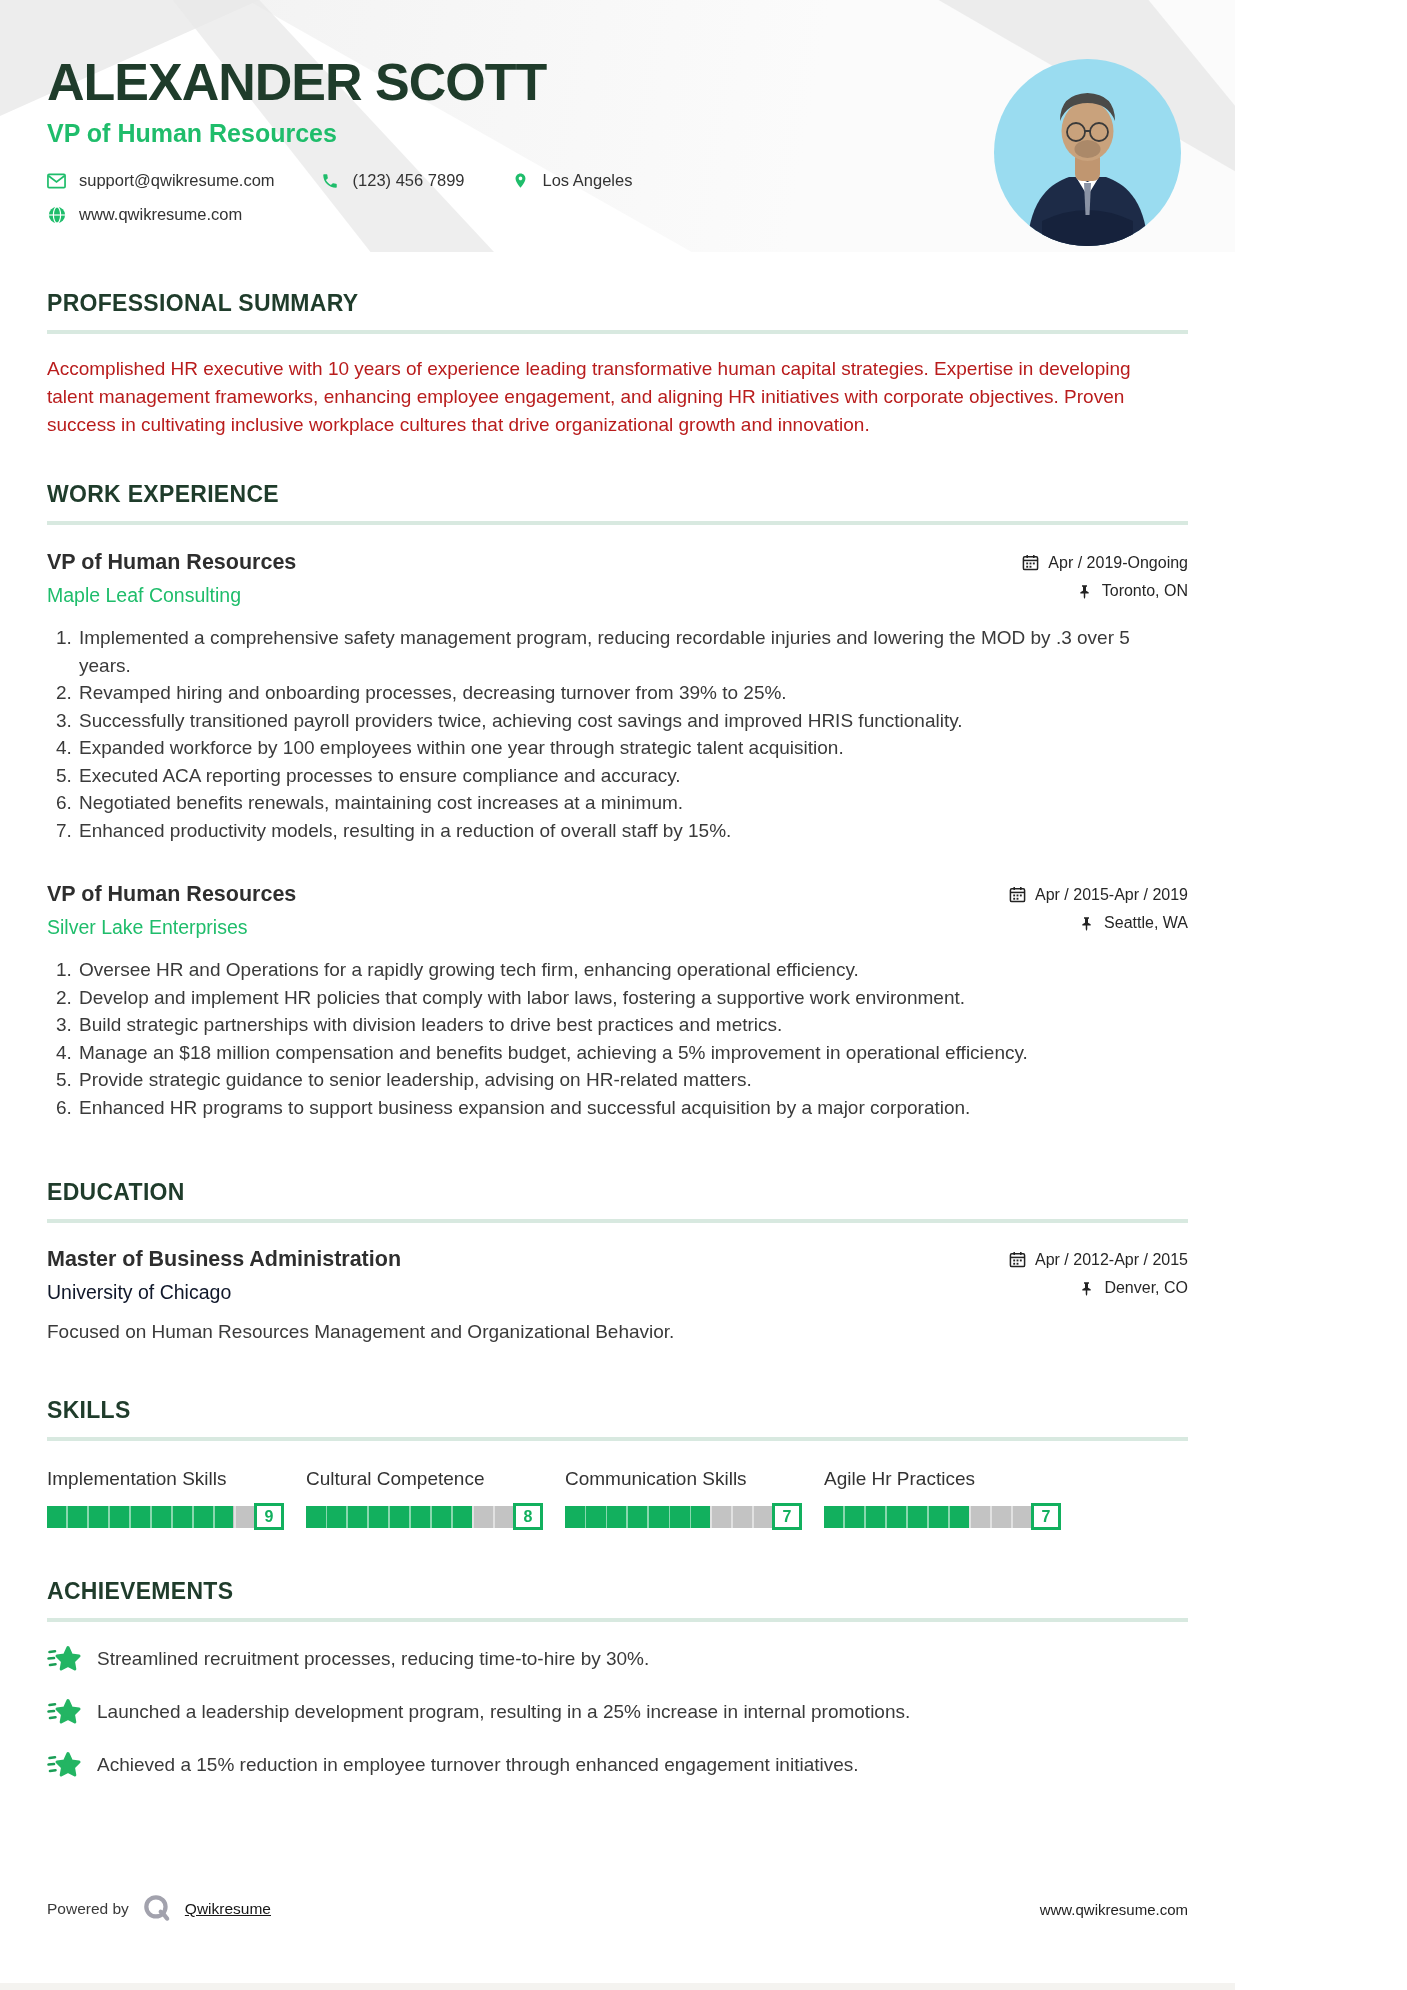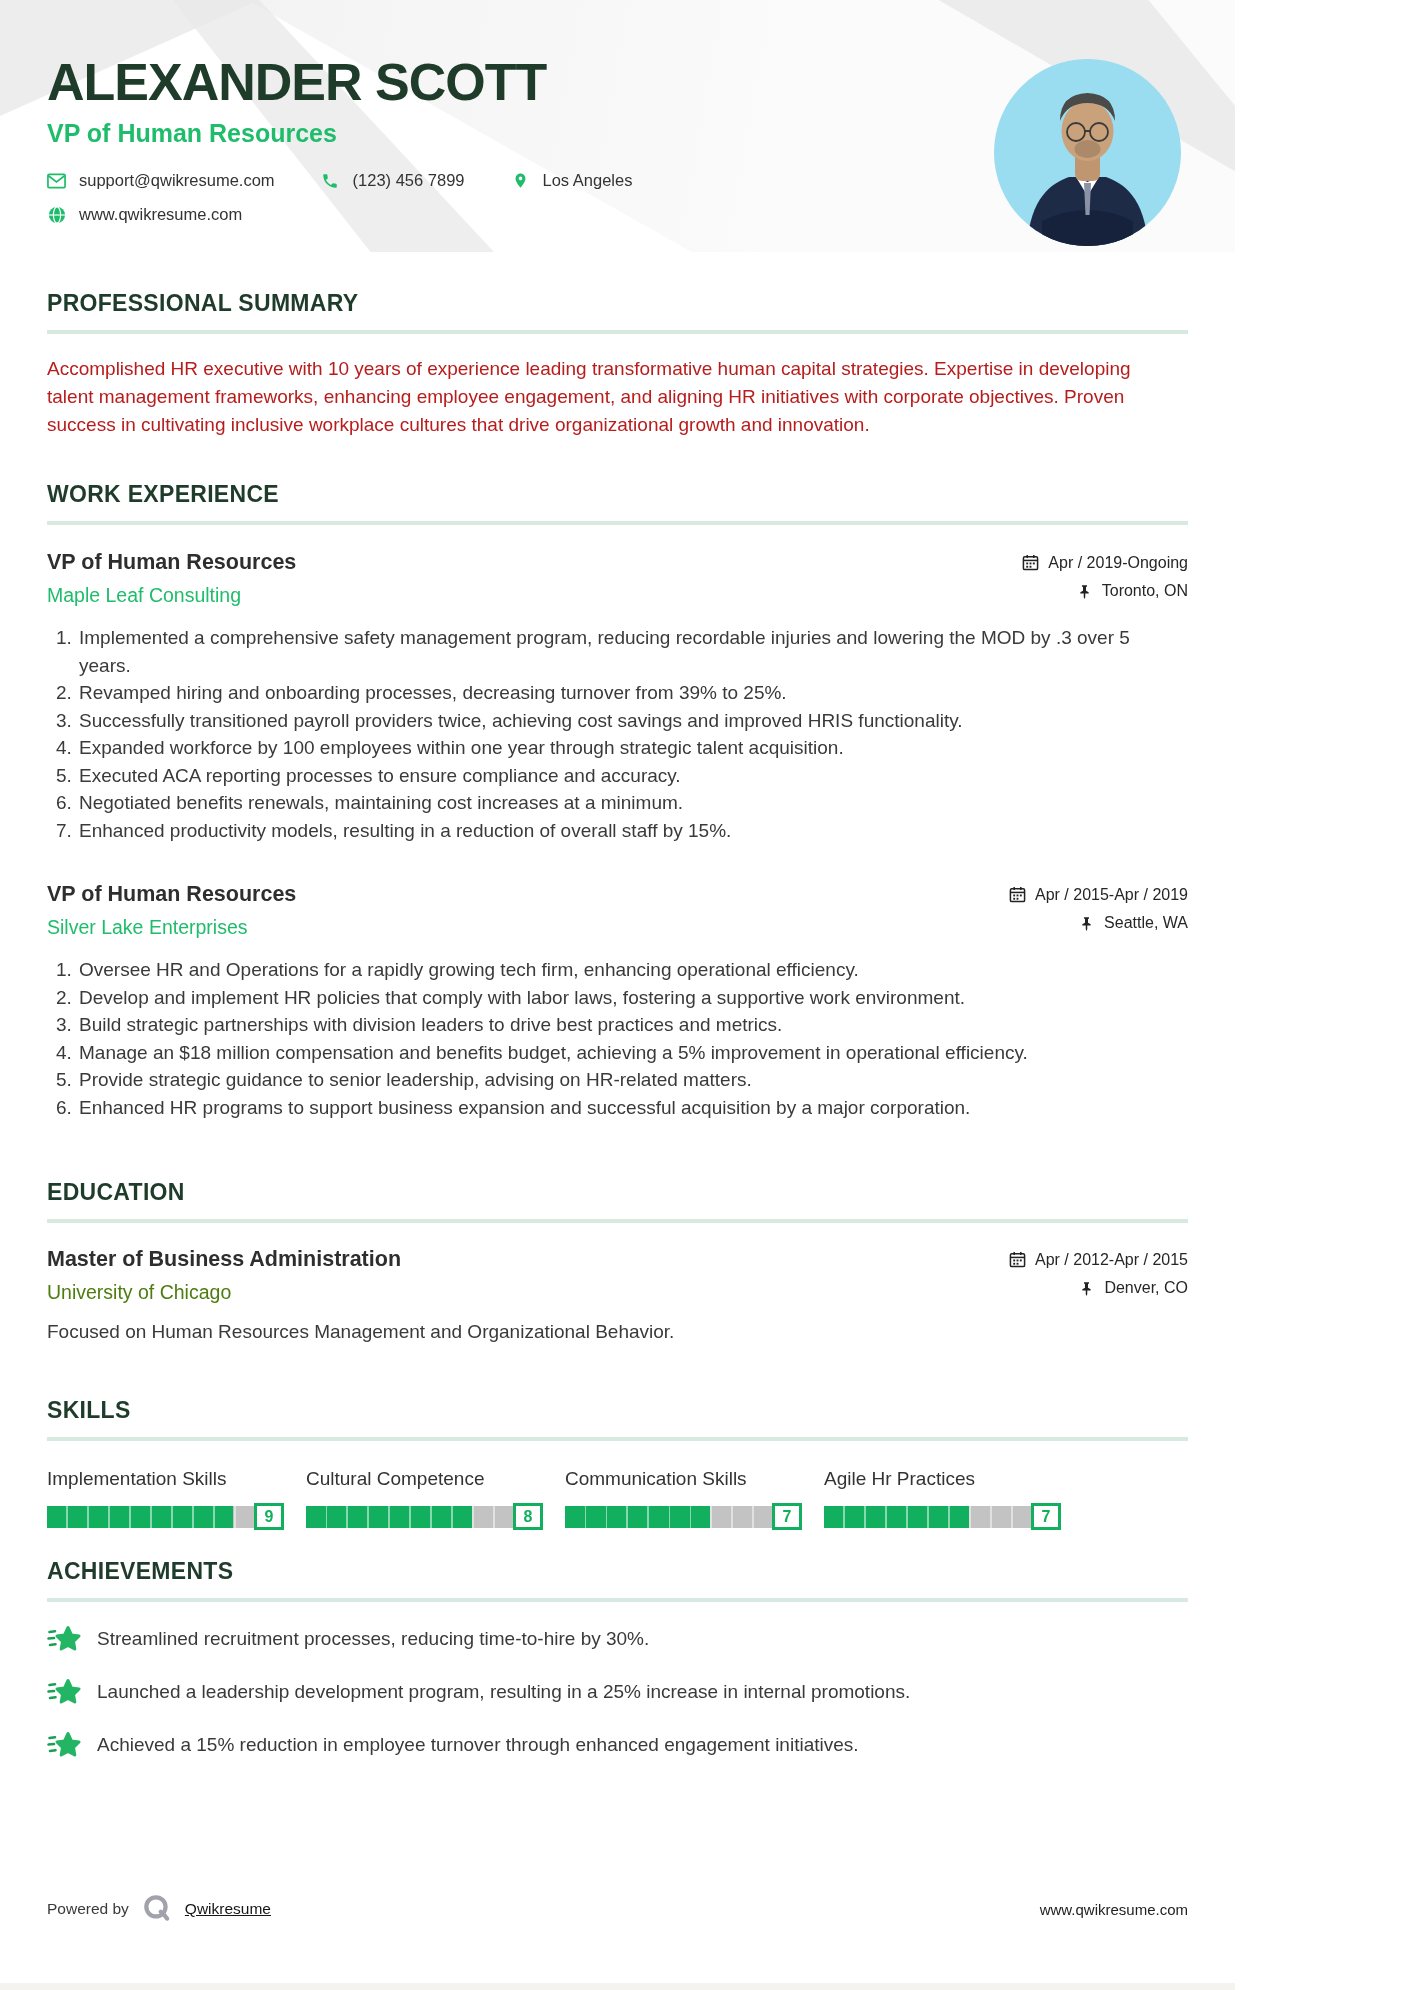--- a/index.html
+++ b/index.html
@@ -44,41 +44,41 @@
   .job-title { font-size:21.5px; font-weight:700; color:#2e2e2e; }
   .company { font-size:19.5px; font-weight:500; color:#1fbd6b; margin-top:9px; }
   .meta { display:flex; align-items:center; column-gap:9px; font-size:16px; color:#262626; }
   .micon { display:inline-flex; width:17px; height:17px; align-items:center; justify-content:center; }
   .company-row { margin-top:0; }
   .bullets { margin:17px 0 0 0; padding:0 0 0 30px; width:1100px; font-size:19px; line-height:27.5px; color:#3a3a3a; }
   .bullets li { padding-left:2px; }
 
   .section-education { margin-top:58px; }
   .edu-degree { font-size:21.5px; font-weight:700; color:#2e2e2e; }
-  .edu-school { font-size:19.5px; font-weight:500; color:#4d7c0f; margin-top:9px; }
+  .edu-school { font-size:19.5px; font-weight:500; color:#0f172a; margin-top:9px; }
   .edu-desc { margin-top:17px; font-size:19px; color:#3a3a3a; }
   .edu-block { margin-top:24px; }
 
   .section-skills { margin-top:54px; }
   .skills-grid { display:grid; grid-template-columns:repeat(4,237px); column-gap:22px; margin-top:27px; }
   .skill-label { font-size:19px; color:#333; }
   .skill-bar { display:flex; align-items:center; margin-top:13px; }
   .skill-track { position:relative; flex:1; height:22px; background:#c3c3c3; overflow:hidden; }
   .skill-track::after {
     content:""; position:absolute; inset:0;
     background:repeating-linear-gradient(to right, transparent 0 19.5px, rgba(255,255,255,.5) 19.5px 21px);
   }
   .skill-fill { height:100%; background:#12b05e; }
   .skill-badge {
     width:30px; height:27px; border:3px solid #12b05e; background:#fff;
     display:flex; align-items:center; justify-content:center;
     font-size:16px; font-weight:700; color:#12b05e; flex:0 0 auto;
   }
 
-  .section-achievements { margin-top:28px; }
+  .section-achievements { margin-top:48px; }
   .ach-list { margin-top:12px; }
   .ach-item { display:flex; align-items:center; column-gap:16px; margin-top:21px; font-size:19px; color:#3a3a3a; }
   .ach-icon { display:inline-flex; width:34px; height:32px; flex:0 0 auto; }
 
   
   .footer {
     position:absolute; left:47px; right:47px; top:1893px;
     display:flex; justify-content:space-between; align-items:center;
     font-size:15.5px; color:#3a3a3a;
   }

